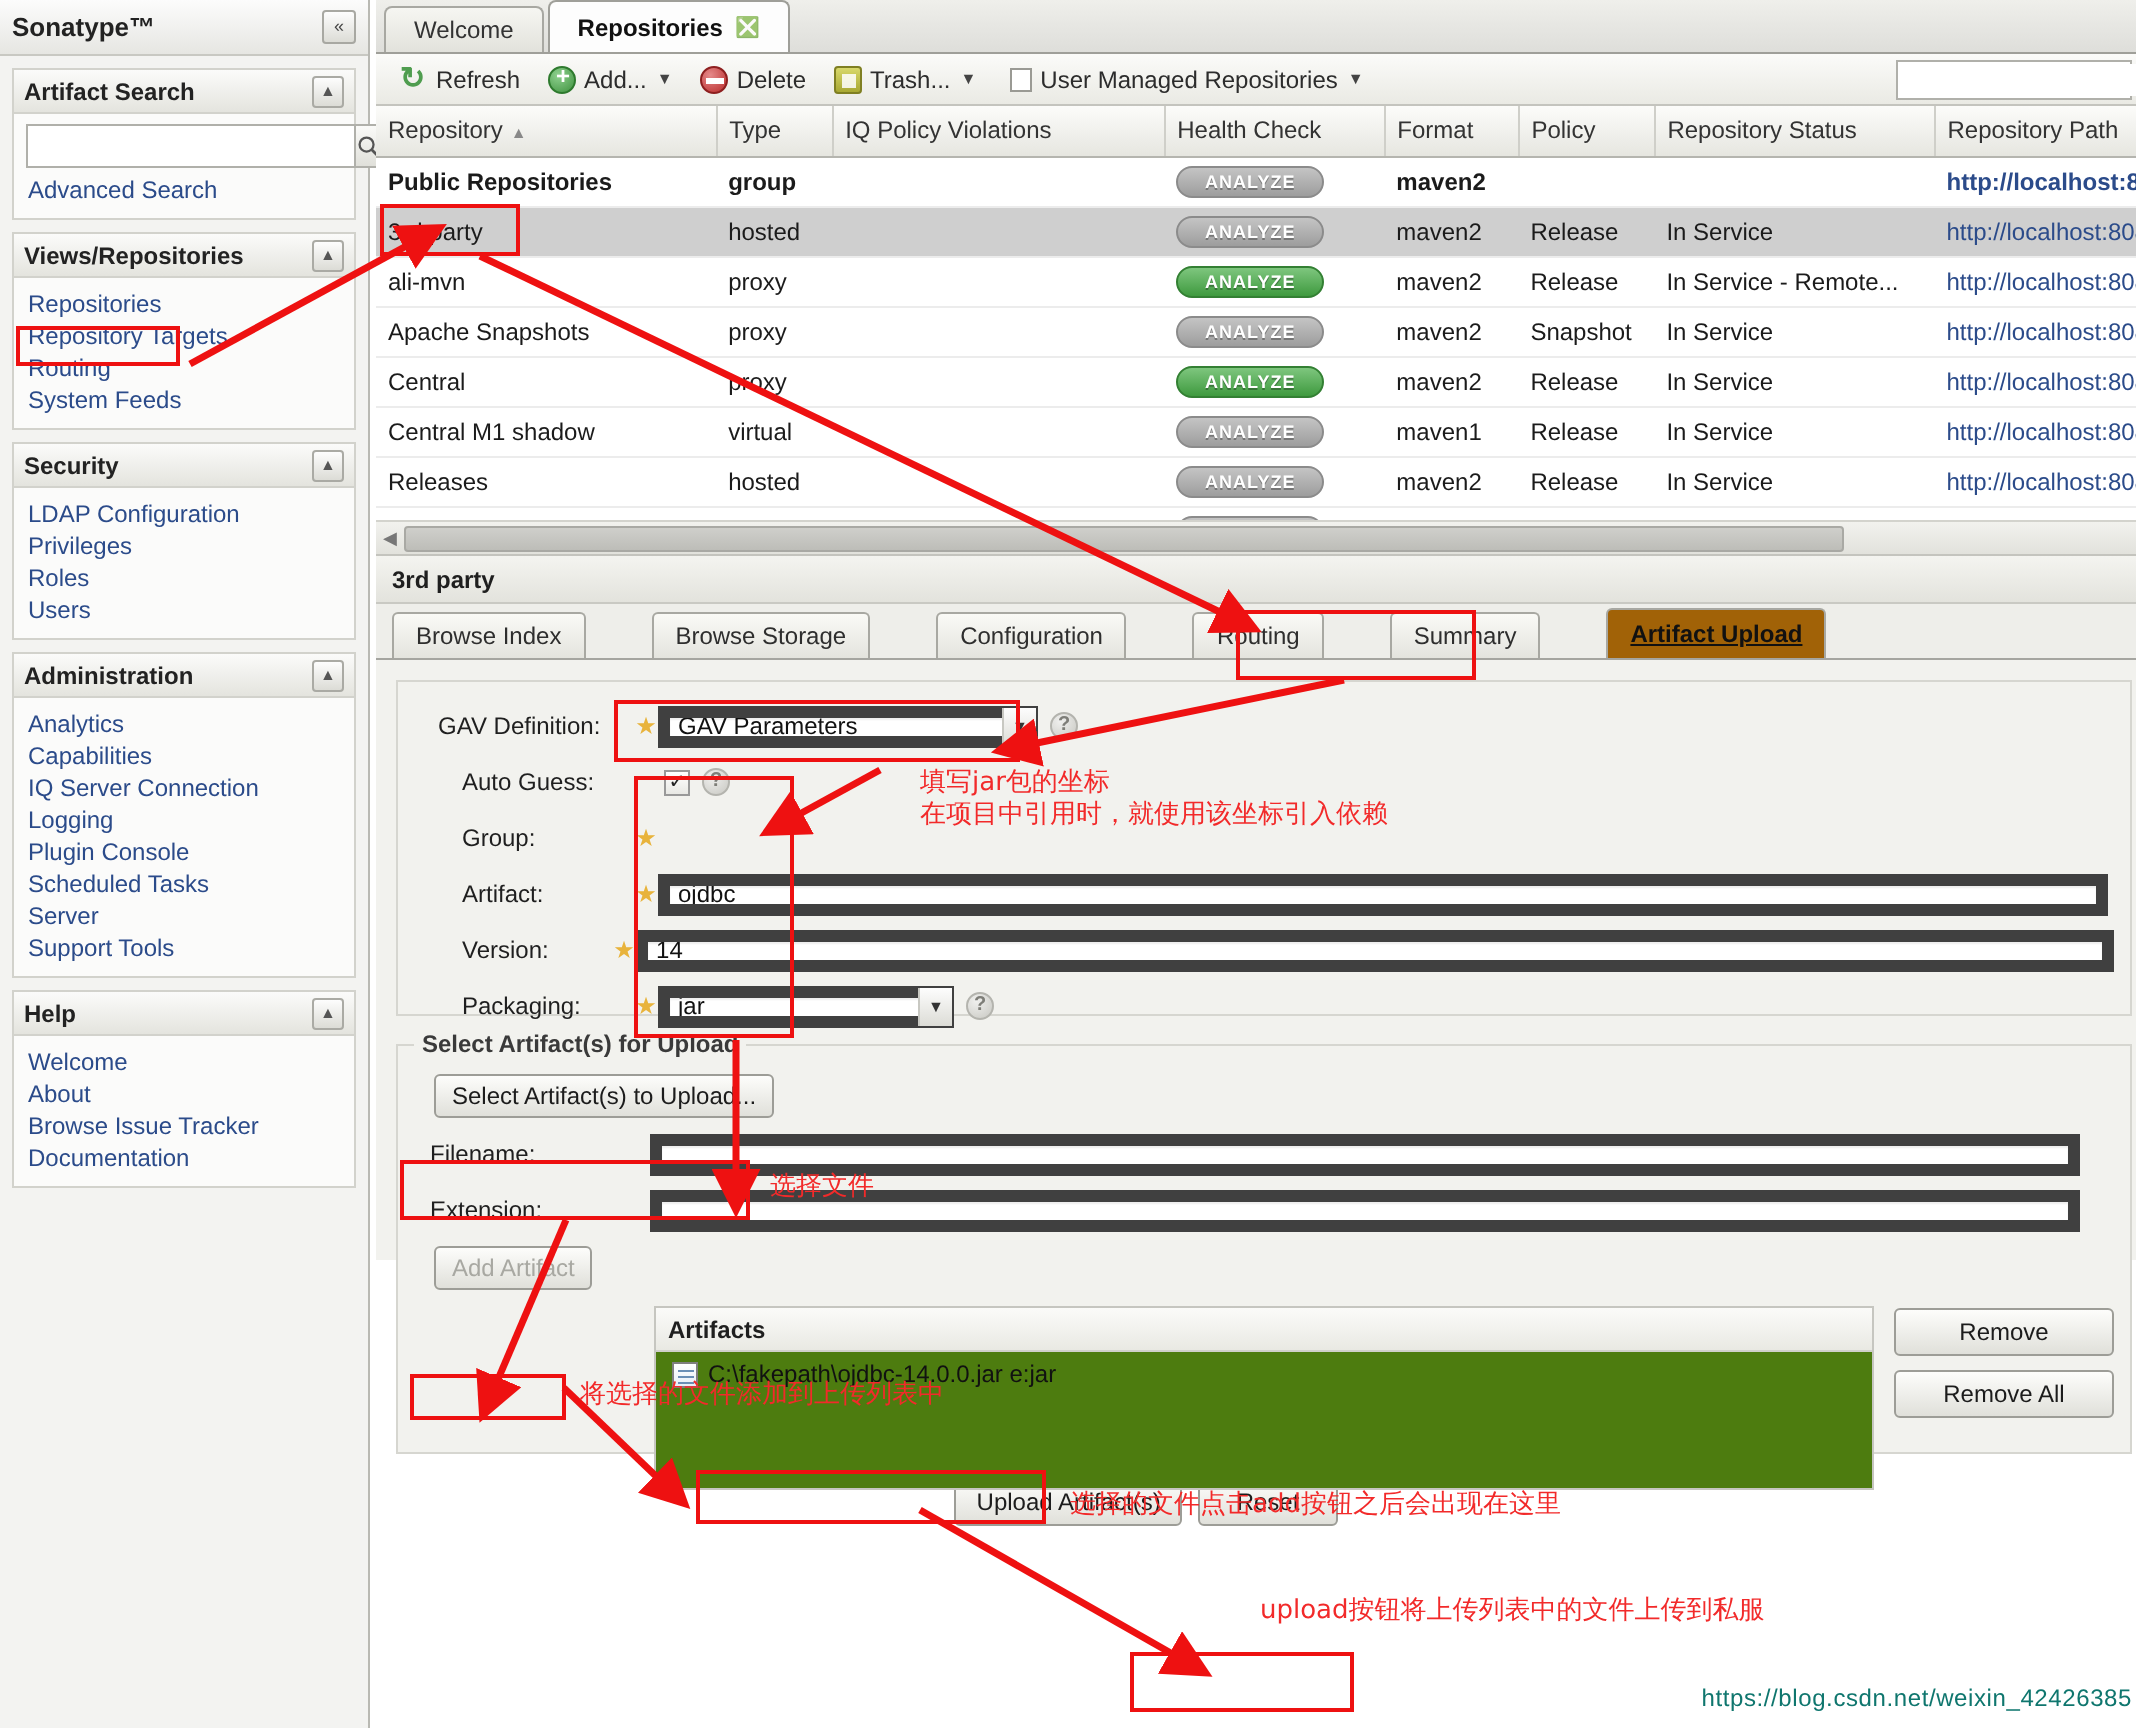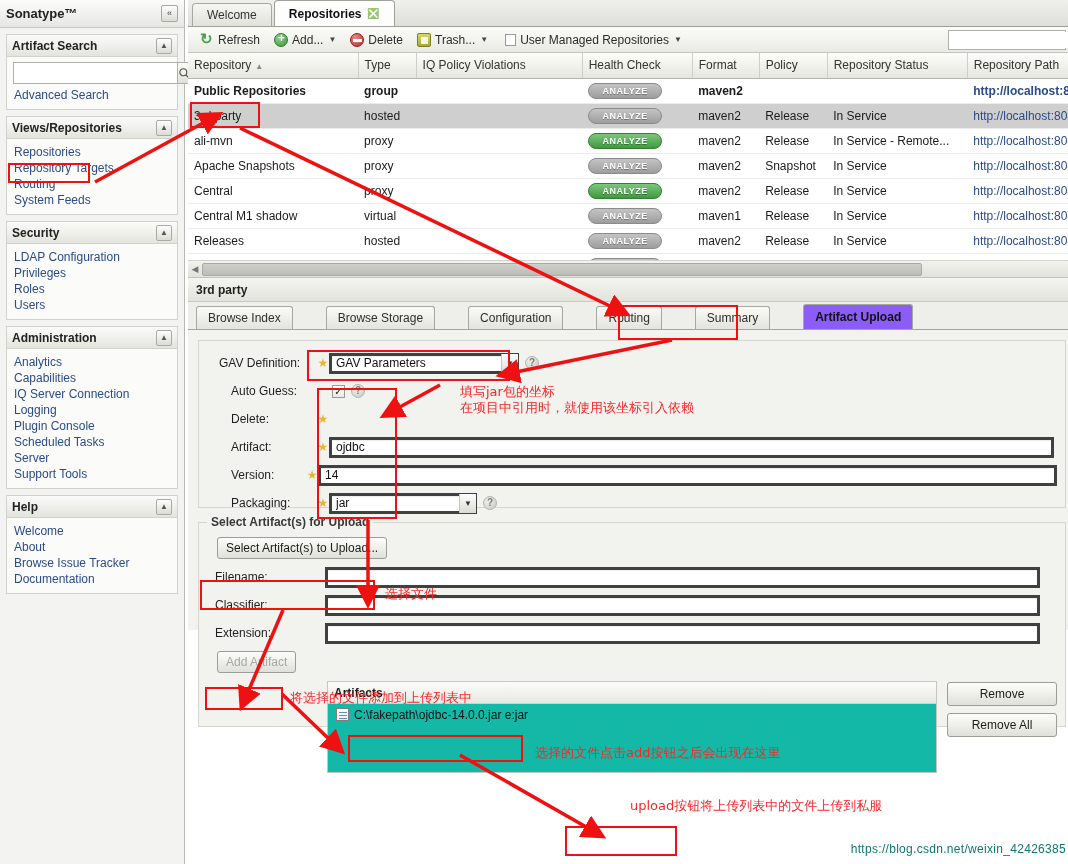--- a/index.html
+++ b/index.html
@@ -166,34 +166,34 @@
   #dtabbar {
     height: 28px; background: #eeeeea; border-bottom:1px solid #a5a5a0;
     display:flex; align-items:flex-end; padding-left: 8px; gap: 32px;
   }
   .dtab {
     height: 23px; padding: 0 11px; margin-right: 1px;
     background: linear-gradient(#fafaf6,#e4e4de);
     border: 1px solid #a8a8a2; border-bottom: none; border-radius: 3px 3px 0 0;
     display:flex; align-items:center; font-size:12px; color:#2e2e2e; cursor:pointer;
   }
-  .dtab.active { background: #8b5cf6; font-weight: bold; color:#111; height:25px; }
+  .dtab.active { background: #a16207; font-weight: bold; color:#111; height:25px;text-decoration:underline; }
 
   
   #formarea { position: relative; background: #f2f2ee; height: 300px; padding: 10px 0 0 10px; }
   .fieldset {
     border: 1px solid #d6d6d0; background:#f2f2ee; margin-right: 2px;
     padding: 10px 8px 12px 8px; position:relative;
   }
   .frow { display:flex; align-items:center; height: 24px; margin-bottom: 4px; }
   .flabel { width: 110px; font-size: 12px; color: #1f1f1f; padding-left: 12px;}
   .flabel.indent { padding-left: 24px; }
   .req { color: #e8b33b; font-size: 12px; width: 12px; text-align:center; flex:none;}
   .inp {
-    height: 21px; border: 3px solid #404040; background: #fff;
+    height: 21px; border: 6px solid #404040; background: #fff;
     font-size: 12px; padding: 0 4px; outline:none; color:#111;
     font-family: "Liberation Sans", sans-serif;
     box-shadow: inset 0 1px 1px rgba(0,0,0,.07);
   }
   .sel-wrap { position: relative; display:inline-block; }
   .sel-btn {
     position:absolute; right:1px; top:1px; width: 17px; height: 19px;
     background: linear-gradient(#fdfdfd,#dcdcd6); border-left:1px solid #c8c8c2;
     display:flex; align-items:center; justify-content:center; font-size:8px; color:#333;
   }
@@ -209,28 +209,28 @@
     position:absolute; top:-8px; left:8px; background:#f2f2ee; padding: 0 4px;
     font-size: 12px; font-weight: bold; color:#3a3a3a;
   }
   .btn {
     height: 22px; padding: 0 8px; border: 1px solid #9d9d97; border-radius: 3px;
     background: linear-gradient(#fdfdfb,#e0e0da); font-size: 12px; color:#1c1c1c;
     cursor: pointer; font-family: "Liberation Sans", sans-serif;
   }
   .btn.disabled { color:#a8a8a2; }
   .artifacts-box {
-    border: 1px solid #c6c6c0; background: #14b8a6; height: 92px;
+    border: 1px solid #c6c6c0; background: #4d7c0f; height: 92px;
   }
   .artifacts-hd {
     height: 22px; background: linear-gradient(#fbfbf9,#e9e9e3);
     border-bottom: 1px solid #d0d0ca; font-weight:bold; font-size:12px;
     display:flex; align-items:center; padding-left:6px; color:#1f1f1f;
   }
-  .artifact-item { display:flex; align-items:flex-start; gap:5px; padding: 4px 0 0 8px; font-size:12px; color:#111;}
+  .artifact-item { display:flex; align-items:flex-end; gap:5px; padding: 4px 0 0 8px; font-size:12px; color:#111;}
   .file-ico { width:13px; height:13px; border:1px solid #7f7f7f; background:linear-gradient(#fff,#e6eef6); position:relative;}
   .file-ico::after{content:""; position:absolute; left:2px; top:3px; width:8px; height:1px;
      box-shadow: 0 0 0 0 #6a8fb5, 0 3px 0 0 #6a8fb5, 0 6px 0 0 #6a8fb5; background:#6a8fb5;}
 
   
   .anno-box { position:absolute; border: 2px solid #ee1111; pointer-events:none; z-index: 40; }
   .anno-txt { position:absolute; color:#f22a2a; font-size:13px; line-height:16px; z-index:41; white-space:pre; }
   .anno-txt.cn { font-family:"DejaVu Sans", sans-serif; }
   #overlay { position:absolute; left:0; top:0; width:1068px; height:864px; z-index:45; pointer-events:none;}
   .watermark {
@@ -510,21 +510,21 @@
         <div class="frow">
           <div class="flabel indent">Auto Guess:</div>
           <div class="req"></div>
           <div style="width:190px;display:flex;align-items:center;padding-left:3px;">
             <span class="chk">✓</span>
             <span class="help-ico">?</span>
           </div>
         </div>
 
         <div class="frow">
-          <div class="flabel indent">Delete:</div>
+          <div class="flabel indent">Group:</div>
           <div class="req">★</div>
         </div>
 
         <div class="frow">
           <div class="flabel indent">Artifact:</div>
           <div class="req">★</div>
           <input class="inp" style="width: 725px;" value="ojdbc">
         </div>
 
         <div class="frow">
@@ -546,24 +546,20 @@
 
       <div class="fieldset" style="margin-top:14px; height:205px;">
         <div class="legend">Select Artifact(s) for Upload</div>
 
         <div style="padding:4px 0 6px 10px;">
           <button class="btn">Select Artifact(s) to Upload...</button>
         </div>
 
         <div class="frow">
           <div class="flabel" style="padding-left:8px;width:118px;">Filename:</div>
-          <input class="inp" style="width: 715px;" value="">
-        </div>
-        <div class="frow">
-          <div class="flabel" style="padding-left:8px;width:118px;">Classifier:</div>
           <input class="inp" style="width: 715px;" value="">
         </div>
         <div class="frow">
           <div class="flabel" style="padding-left:8px;width:118px;">Extension:</div>
           <input class="inp" style="width: 715px;" value="">
         </div>
 
         <div style="padding:2px 0 0 10px;">
           <button class="btn disabled">Add Artifact</button>
         </div>

